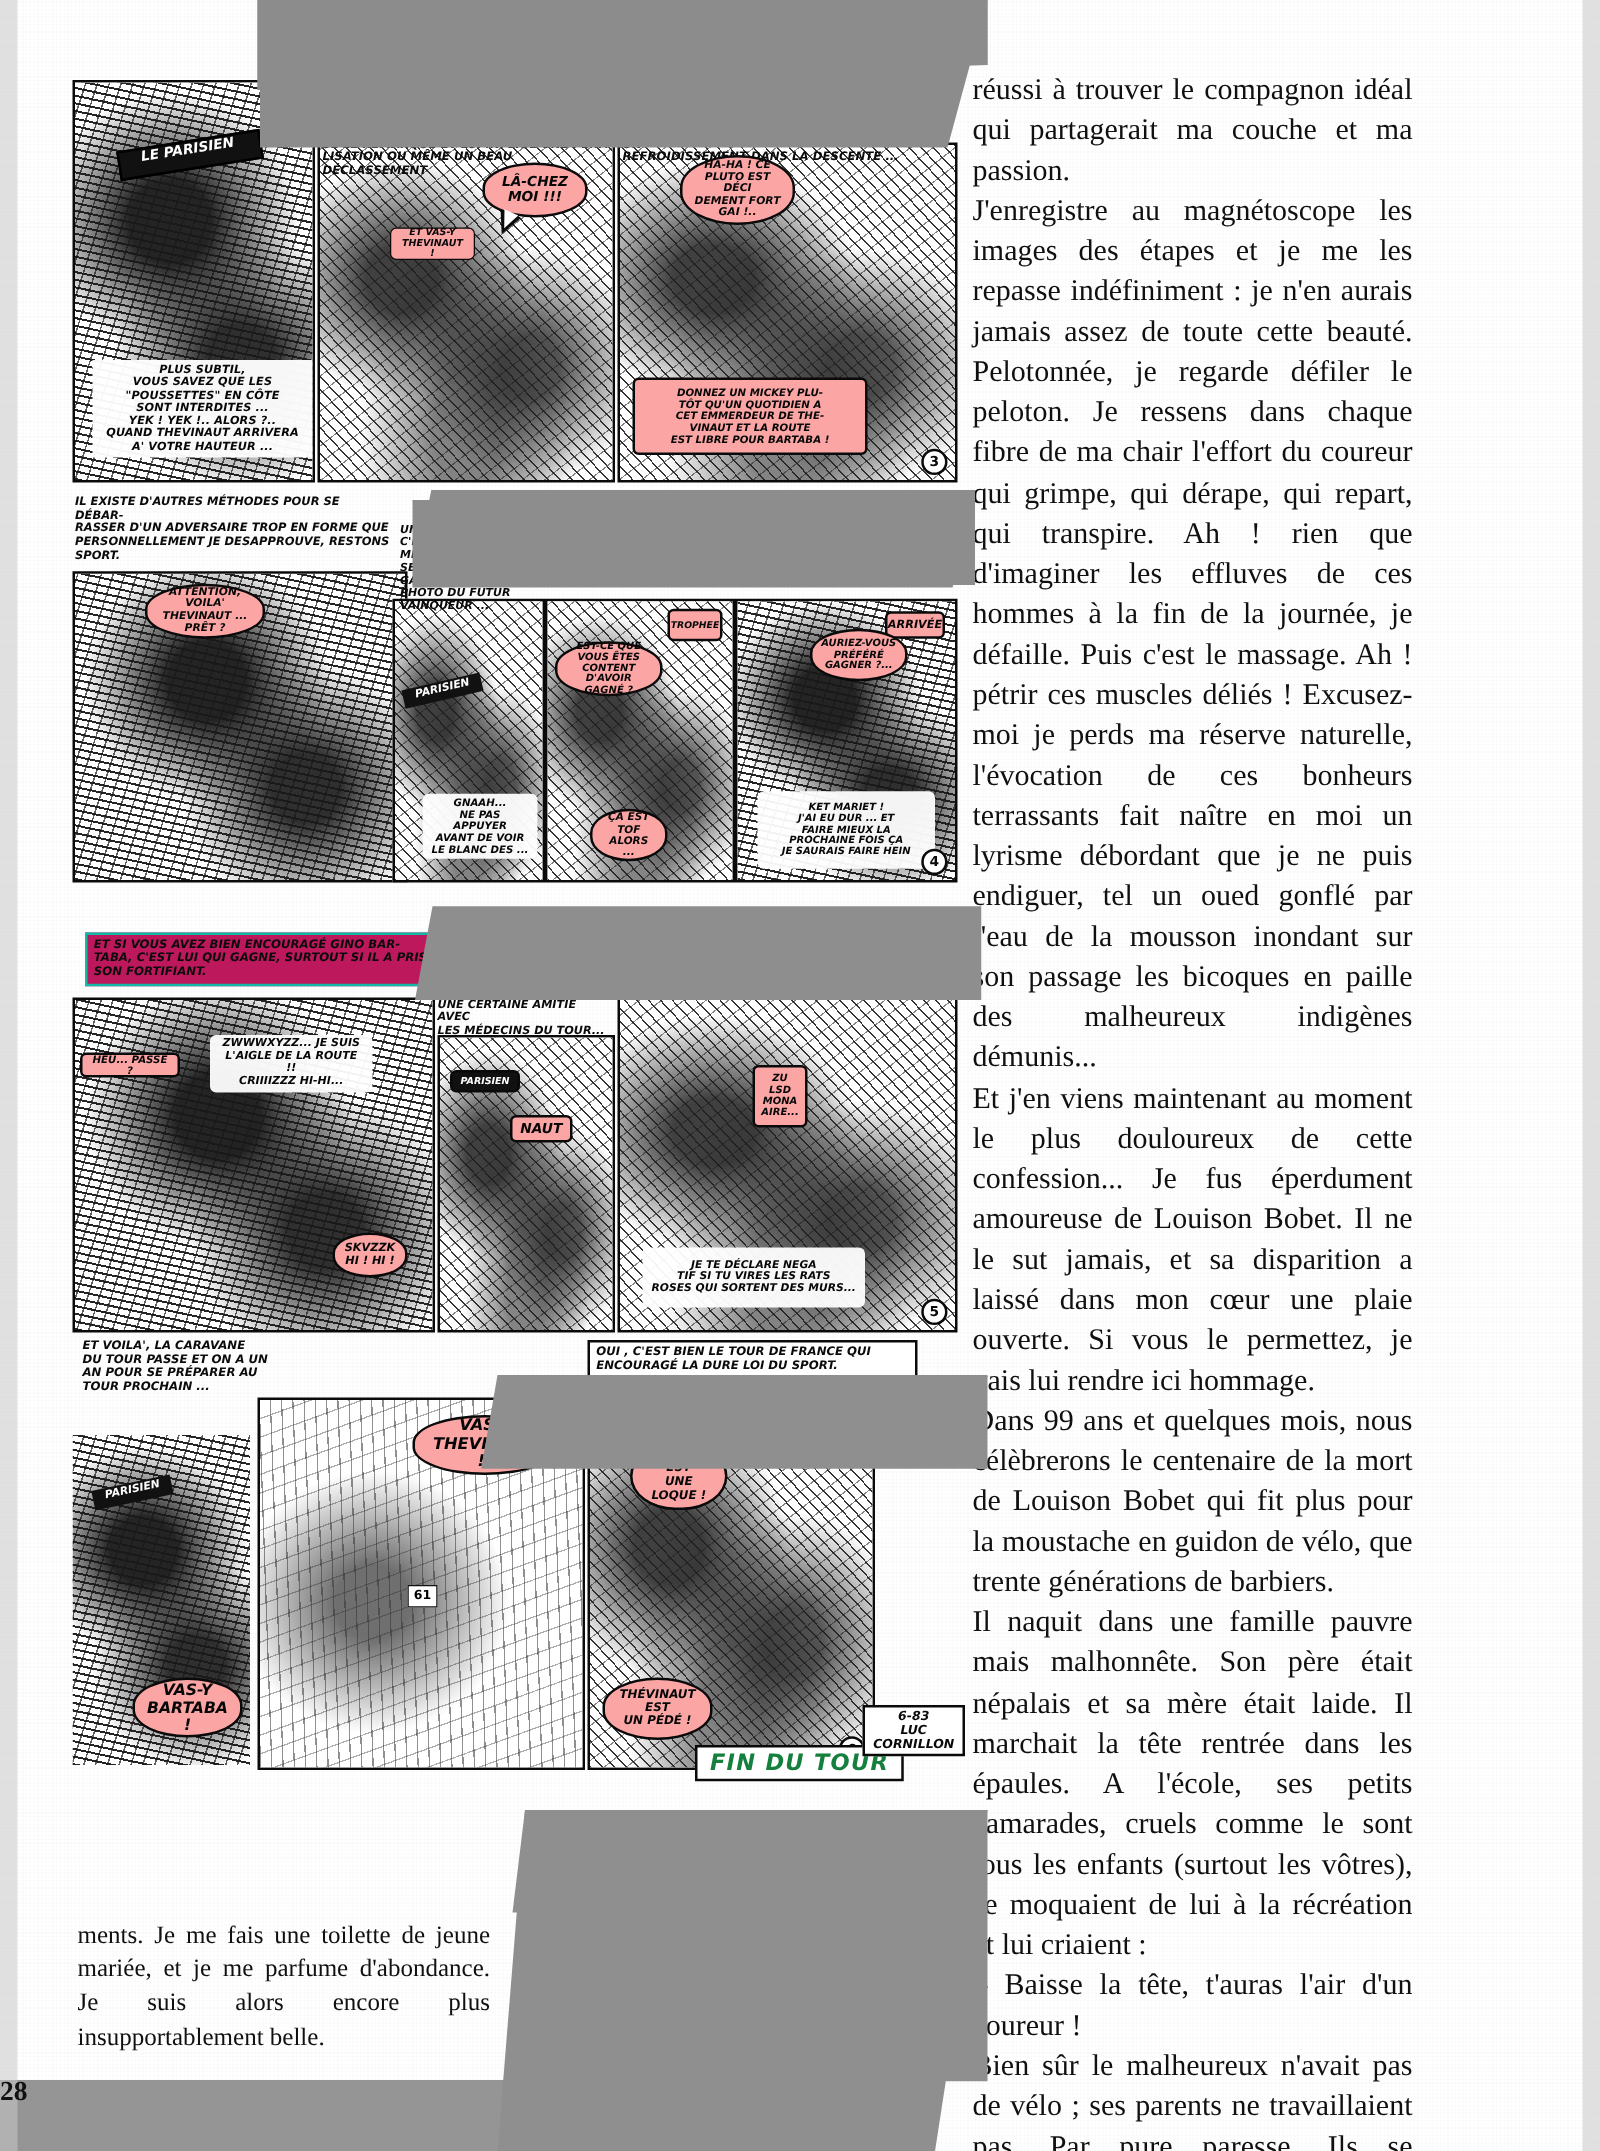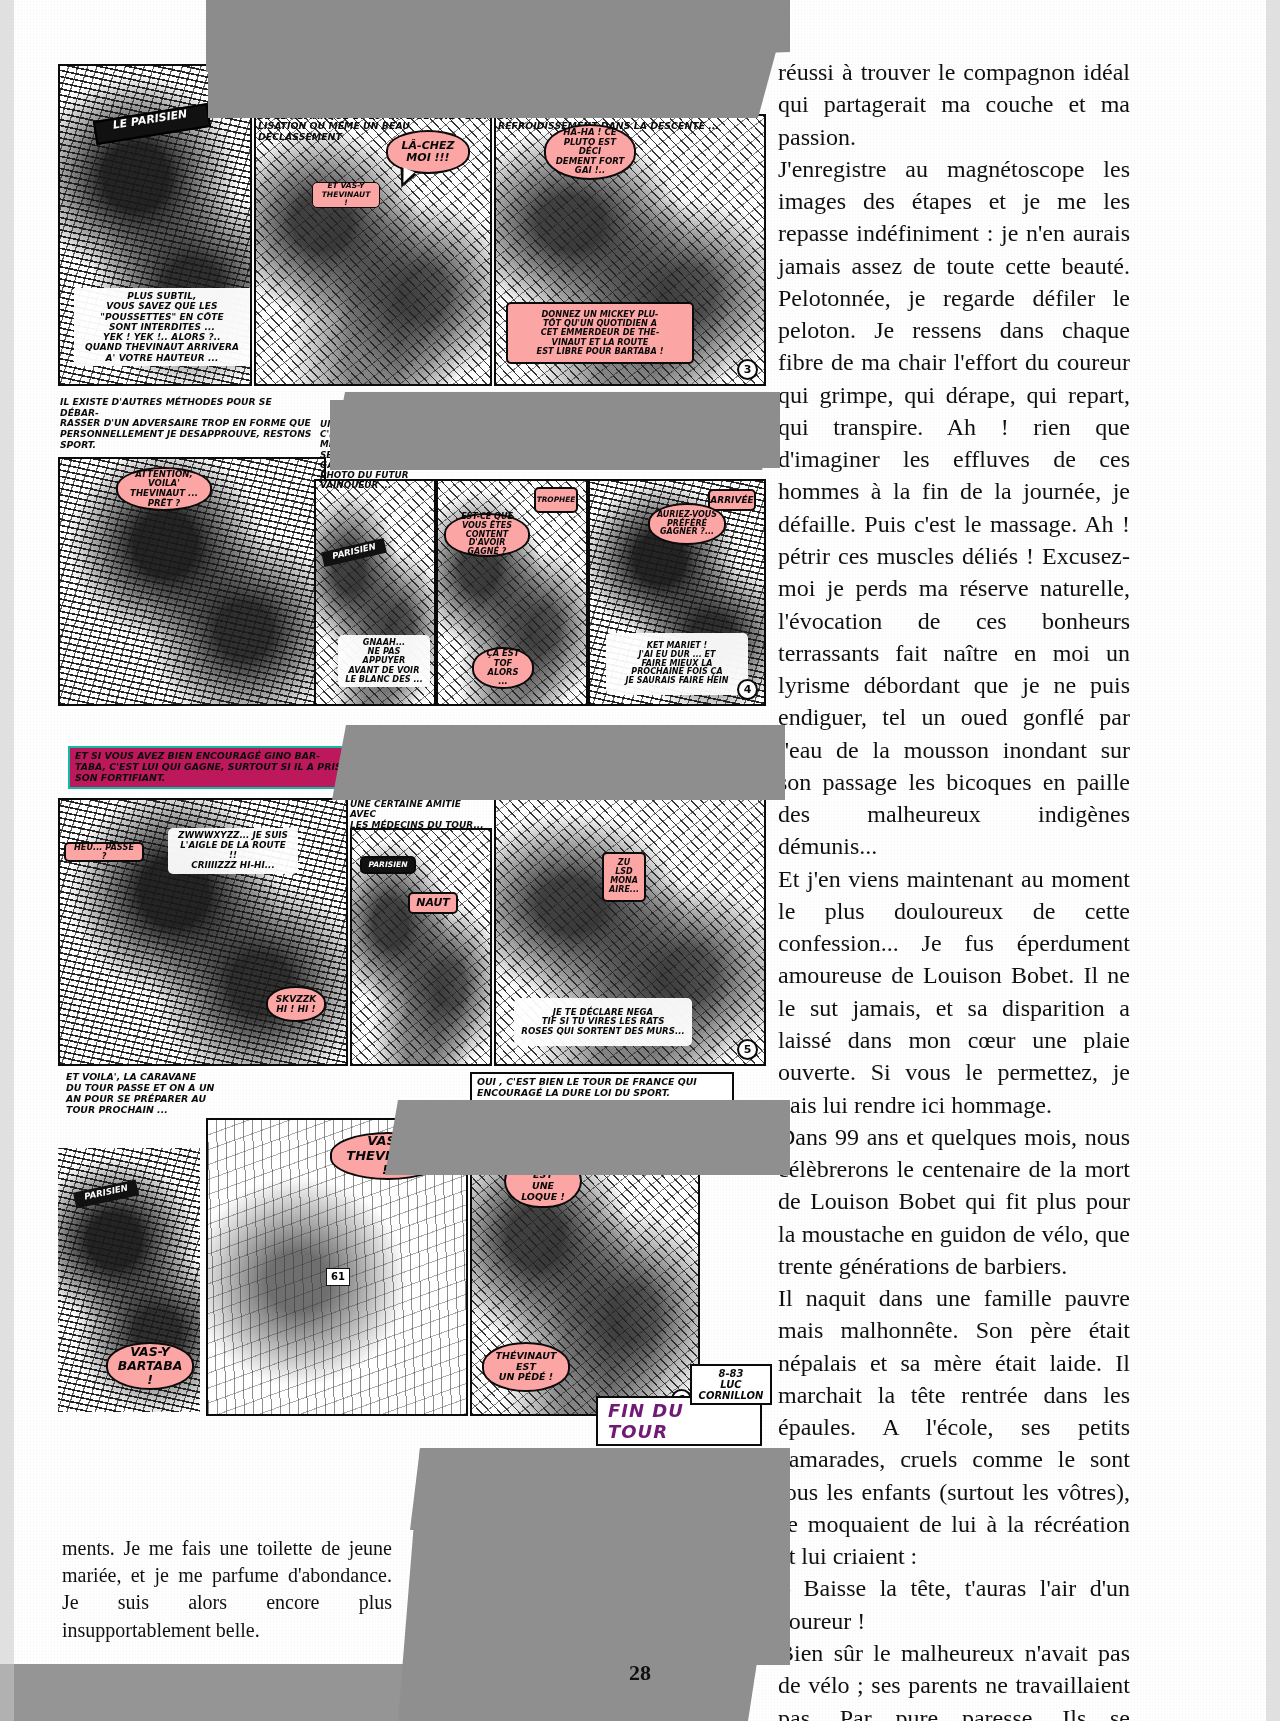--- a/index.html
+++ b/index.html
@@ -160,24 +160,23 @@
     font-weight:700;font-style:italic;font-size:10px;
     line-height:1.1;color:#0a0a0a;
     padding:2px 4px;text-align:center;
     z-index:7;
   }
   .endbox{
     position:absolute;
     border:2.4px solid #0a0a0a;background:#fff;
     font-family:"DejaVu Sans", sans-serif;
     font-weight:700;font-style:italic;font-size:18px;
-    letter-spacing:1px;color:#701a75;
+    letter-spacing:1px;color:#15803d;
     padding:2px 10px;
     z-index:7;
-    margin-left:40px;
   }
 
   
   .prose{
     position:absolute;
     z-index:3;
     font-family:"Liberation Serif", serif;
     color:#101010;
     text-align:justify;
     text-justify:inter-word;
@@ -193,21 +192,20 @@
   }
   .col-bot-mid{
     left:420px;top:1535px;width:330px;
     font-size:20px;line-height:1.36;
   }
   .prose p{margin:0;}
 
   .folio{
     position:absolute;
     left:0;right:0;top:1660px;
-    text-align:center;
     font-family:"Liberation Serif", serif;
     font-weight:700;
     font-size:22px;color:#111;
     z-index:6;
   }
 </style>
 </head>
 <body>
 
 <div class="page">
@@ -444,21 +442,21 @@
 UNE LOQUE !</div>
         <div class="balloon" style="left:10px;top:222px;width:88px;height:50px;font-size:9.5px;">THÉVINAUT
 EST
 UN PÉDÉ !</div>
         <div class="panel-num">6</div>
       </div>
 
       <div class="endbox" style="left:498px;top:324px;">FIN DU TOUR</div>
 
       <div class="signature" style="left:632px;top:292px;width:70px;">
-        <div>8-83</div>
+        <div>6-83</div>
         <div>LUC</div>
         <div>CORNILLON</div>
       </div>
     </div>
   </div>
 
   <div class="prose col-right">
     <p>réussi à trouver le compagnon idéal qui partagerait ma couche et ma passion.</p>
     <p>J'enregistre au magnétoscope les images des étapes et je me les repasse indéfiniment : je n'en aurais jamais assez de toute cette beauté. Pelotonnée, je regarde défiler le peloton. Je ressens dans chaque fibre de ma chair l'effort du coureur qui grimpe, qui dérape, qui repart, qui transpire. Ah ! rien que d'imaginer les effluves de ces hommes à la fin de la journée, je défaille. Puis c'est le massage. Ah ! pétrir ces muscles déliés ! Excusez-moi je perds ma réserve naturelle, l'évocation de ces bonheurs terrassants fait naître en moi un lyrisme débordant que je ne puis endiguer, tel un oued gonflé par l'eau de la mousson inondant sur son passage les bicoques en paille des malheureux indigènes démunis...</p>
     <p>Et j'en viens maintenant au moment le plus douloureux de cette confession... Je fus éperdument amoureuse de Louison Bobet. Il ne le sut jamais, et sa disparition a laissé dans mon cœur une plaie ouverte. Si vous le permettez, je vais lui rendre ici hommage.</p>

